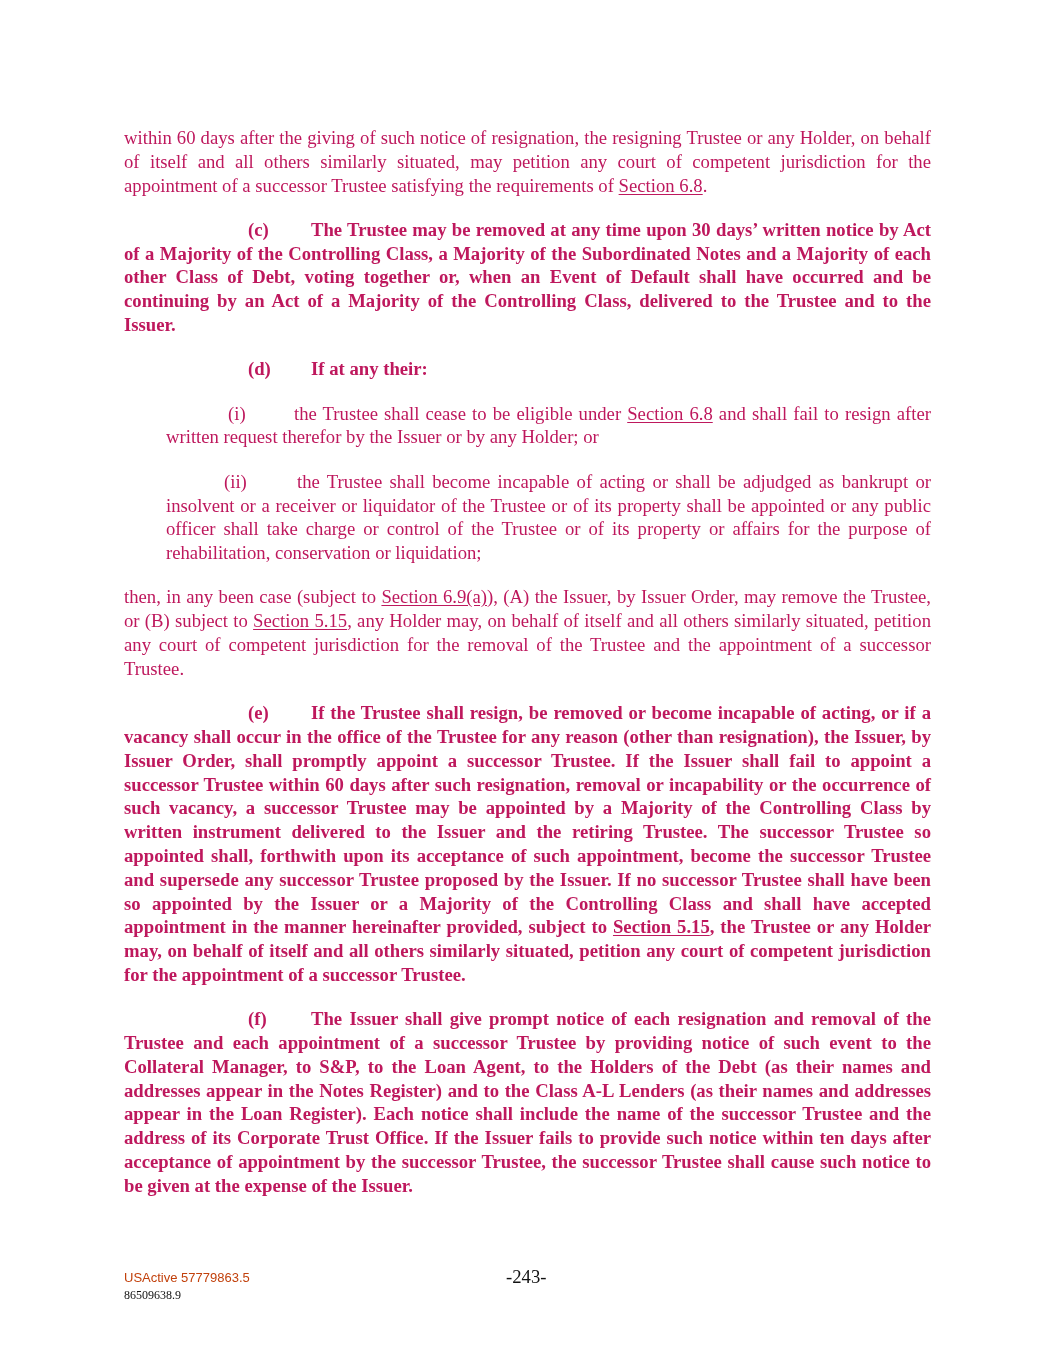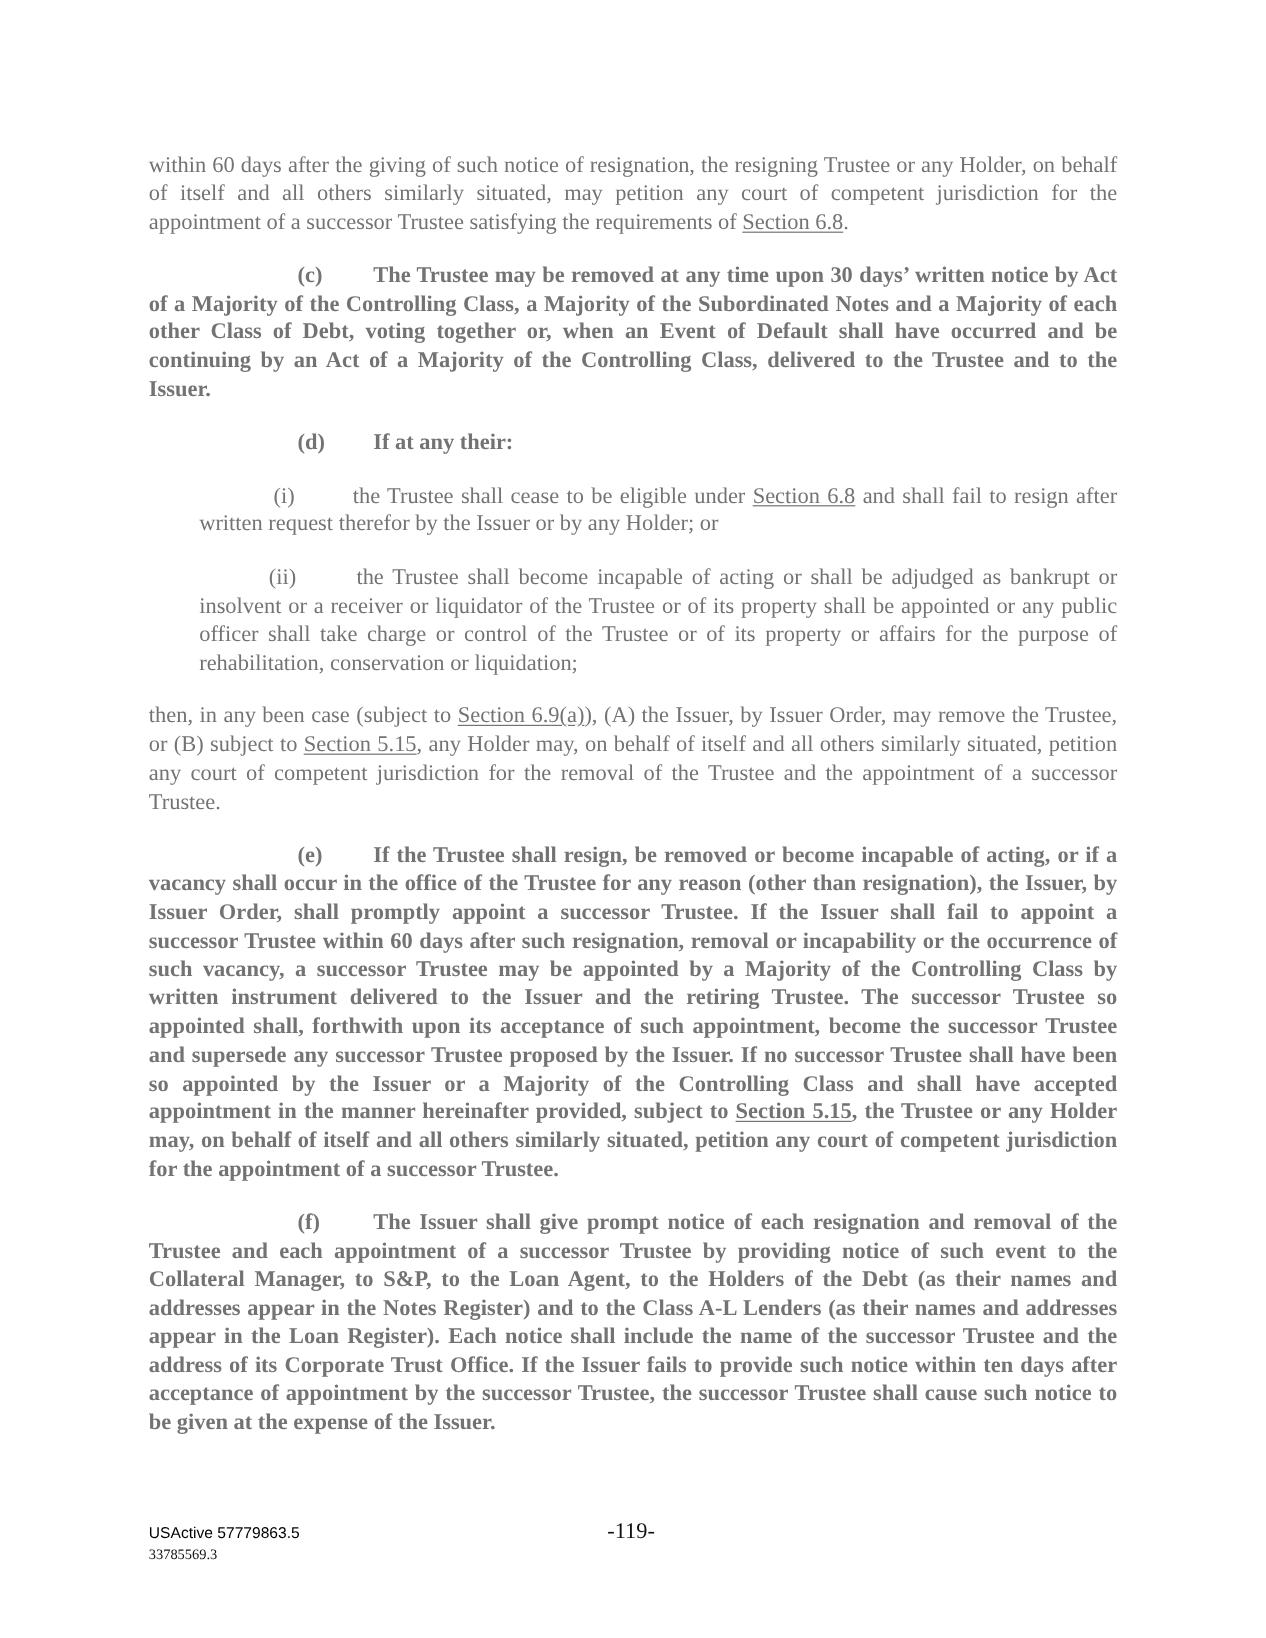--- a/index.html
+++ b/index.html
@@ -1,32 +1,32 @@
 <!DOCTYPE html>
 <html><head>
 <meta charset="utf-8">
 <style>
   html, body { margin: 0; padding: 0; background: #ffffff; }
   body { width: 1055px; height: 1365px; position: relative; overflow: hidden; }
   .page {
     position: absolute; left: 124px; top: 126px; width: 807px;
     font-family: "Liberation Serif", "DejaVu Serif", serif;
-    font-size: 18.7px; line-height: 23.8px; color: #737373;
+    font-size: 18.7px; line-height: 23.8px; color: #be185d;
   }
   p { margin: 0 0 20.5px 0; text-align: justify; }
   .indent-1 { text-indent: 124px; font-weight: bold; }
   .sub { margin-left: 42px; text-indent: 62px; }
   .label { display: inline-block; width: 63px; text-indent: 0; }
   .label-i { display: inline-block; width: 66px; text-indent: 0; }
   .label-ii { display: inline-block; width: 73px; text-indent: 0; }
   .label-tight { margin-left: -4px; }
   u { text-decoration: underline; text-underline-offset: 2px; }
   .footer-left {
     position: absolute; left: 124px; top: 1270px;
-    font-family: "Liberation Sans", "DejaVu Sans", sans-serif; font-size: 13px; color: #000000;
+    font-family: "Liberation Sans", "DejaVu Sans", sans-serif; font-size: 13px; color: #c2410c;
   }
   .footer-left2 {
     position: absolute; left: 124px; top: 1288px;
     font-family: "Liberation Serif", "DejaVu Serif", serif; font-size: 12px; color: #111;
   }
   .page-num {
     position: absolute; left: 506px; top: 1266px;
     font-family: "Liberation Serif", "DejaVu Serif", serif; font-size: 18.7px; color: #111;
   }
 </style>
@@ -45,14 +45,14 @@
   <p class="sub"><span class="label-ii label-tight">(ii)</span><span>the Trustee shall become incapable of acting or shall be adjudged as bankrupt or insolvent or a receiver or liquidator of the Trustee or of its property shall be appointed or any public officer shall take charge or control of the Trustee or of its property or affairs for the purpose of rehabilitation, conservation or liquidation;</span></p>
 
   <p><span>then, in any been case (subject to </span><u>Section 6.9(a)</u><span>), (A) the Issuer, by Issuer Order, may remove the Trustee, or (B) subject to </span><u>Section 5.15</u><span>, any Holder may, on behalf of itself and all others similarly situated, petition any court of competent jurisdiction for the removal of the Trustee and the appointment of a successor Trustee.</span></p>
 
   <p class="indent-1"><span class="label">(e)</span><span>If the Trustee shall resign, be removed or become incapable of acting, or if a vacancy shall occur in the office of the Trustee for any reason (other than resignation), the Issuer, by Issuer Order, shall promptly appoint a successor Trustee.  If the Issuer shall fail to appoint a successor Trustee within 60 days after such resignation, removal or incapability or the occurrence of such vacancy, a successor Trustee may be appointed by a Majority of the Controlling Class by written instrument delivered to the Issuer and the retiring Trustee.  The successor Trustee so appointed shall, forthwith upon its acceptance of such appointment, become the successor Trustee and supersede any successor Trustee proposed by the Issuer.  If no successor Trustee shall have been so appointed by the Issuer or a Majority of the Controlling Class and shall have accepted appointment in the manner hereinafter provided, subject to </span><u>Section 5.15</u><span>, the Trustee or any Holder may, on behalf of itself and all others similarly situated, petition any court of competent jurisdiction for the appointment of a successor Trustee.</span></p>
 
   <p class="indent-1"><span class="label">(f)</span><span>The Issuer shall give prompt notice of each resignation and removal of the Trustee and each appointment of a successor Trustee by providing notice of such event to the Collateral Manager, to S&amp;P, to the Loan Agent, to the Holders of the Debt (as their names and addresses appear in the Notes Register) and to the Class A-L Lenders (as their names and addresses appear in the Loan Register).  Each notice shall include the name of the successor Trustee and the address of its Corporate Trust Office.  If the Issuer fails to provide such notice within ten days after acceptance of appointment by the successor Trustee, the successor Trustee shall cause such notice to be given at the expense of the Issuer.</span></p>
 </div>
 
 <div class="footer-left">USActive 57779863.5</div>
-<div class="footer-left2">33785569.3</div>
-<div class="page-num">-119-</div>
+<div class="footer-left2">86509638.9</div>
+<div class="page-num">-243-</div>
 
 </body></html>

